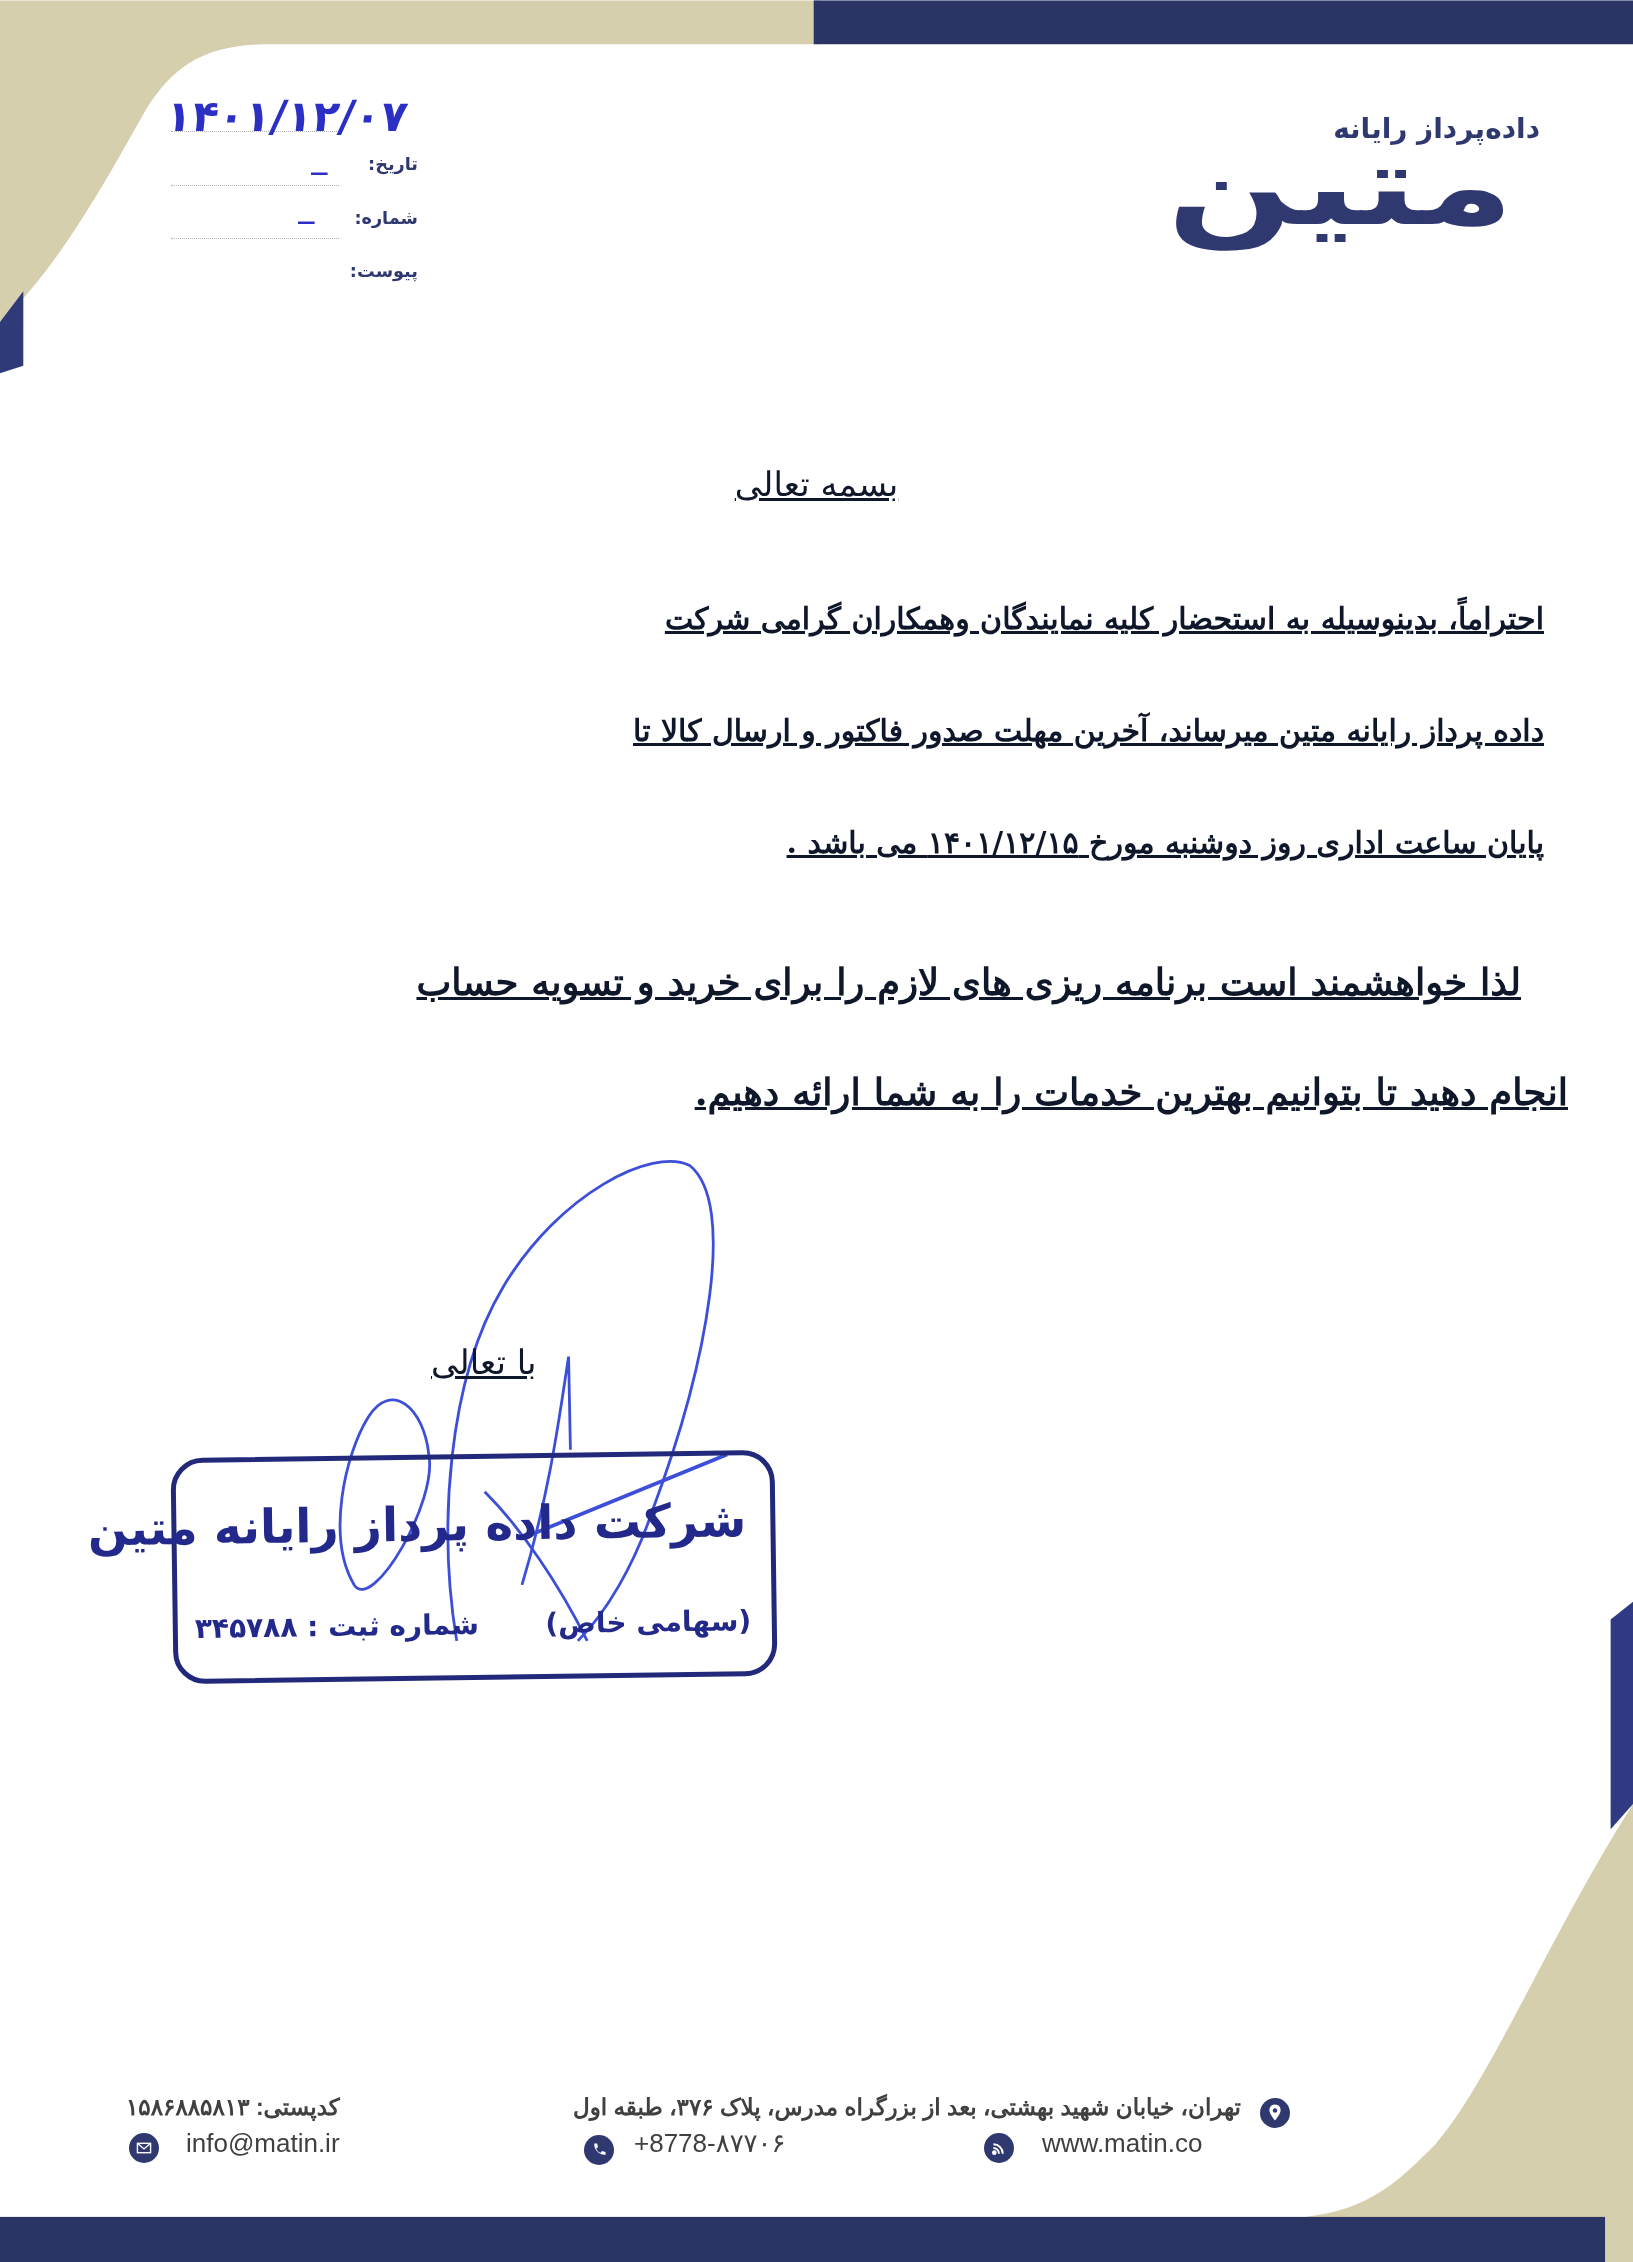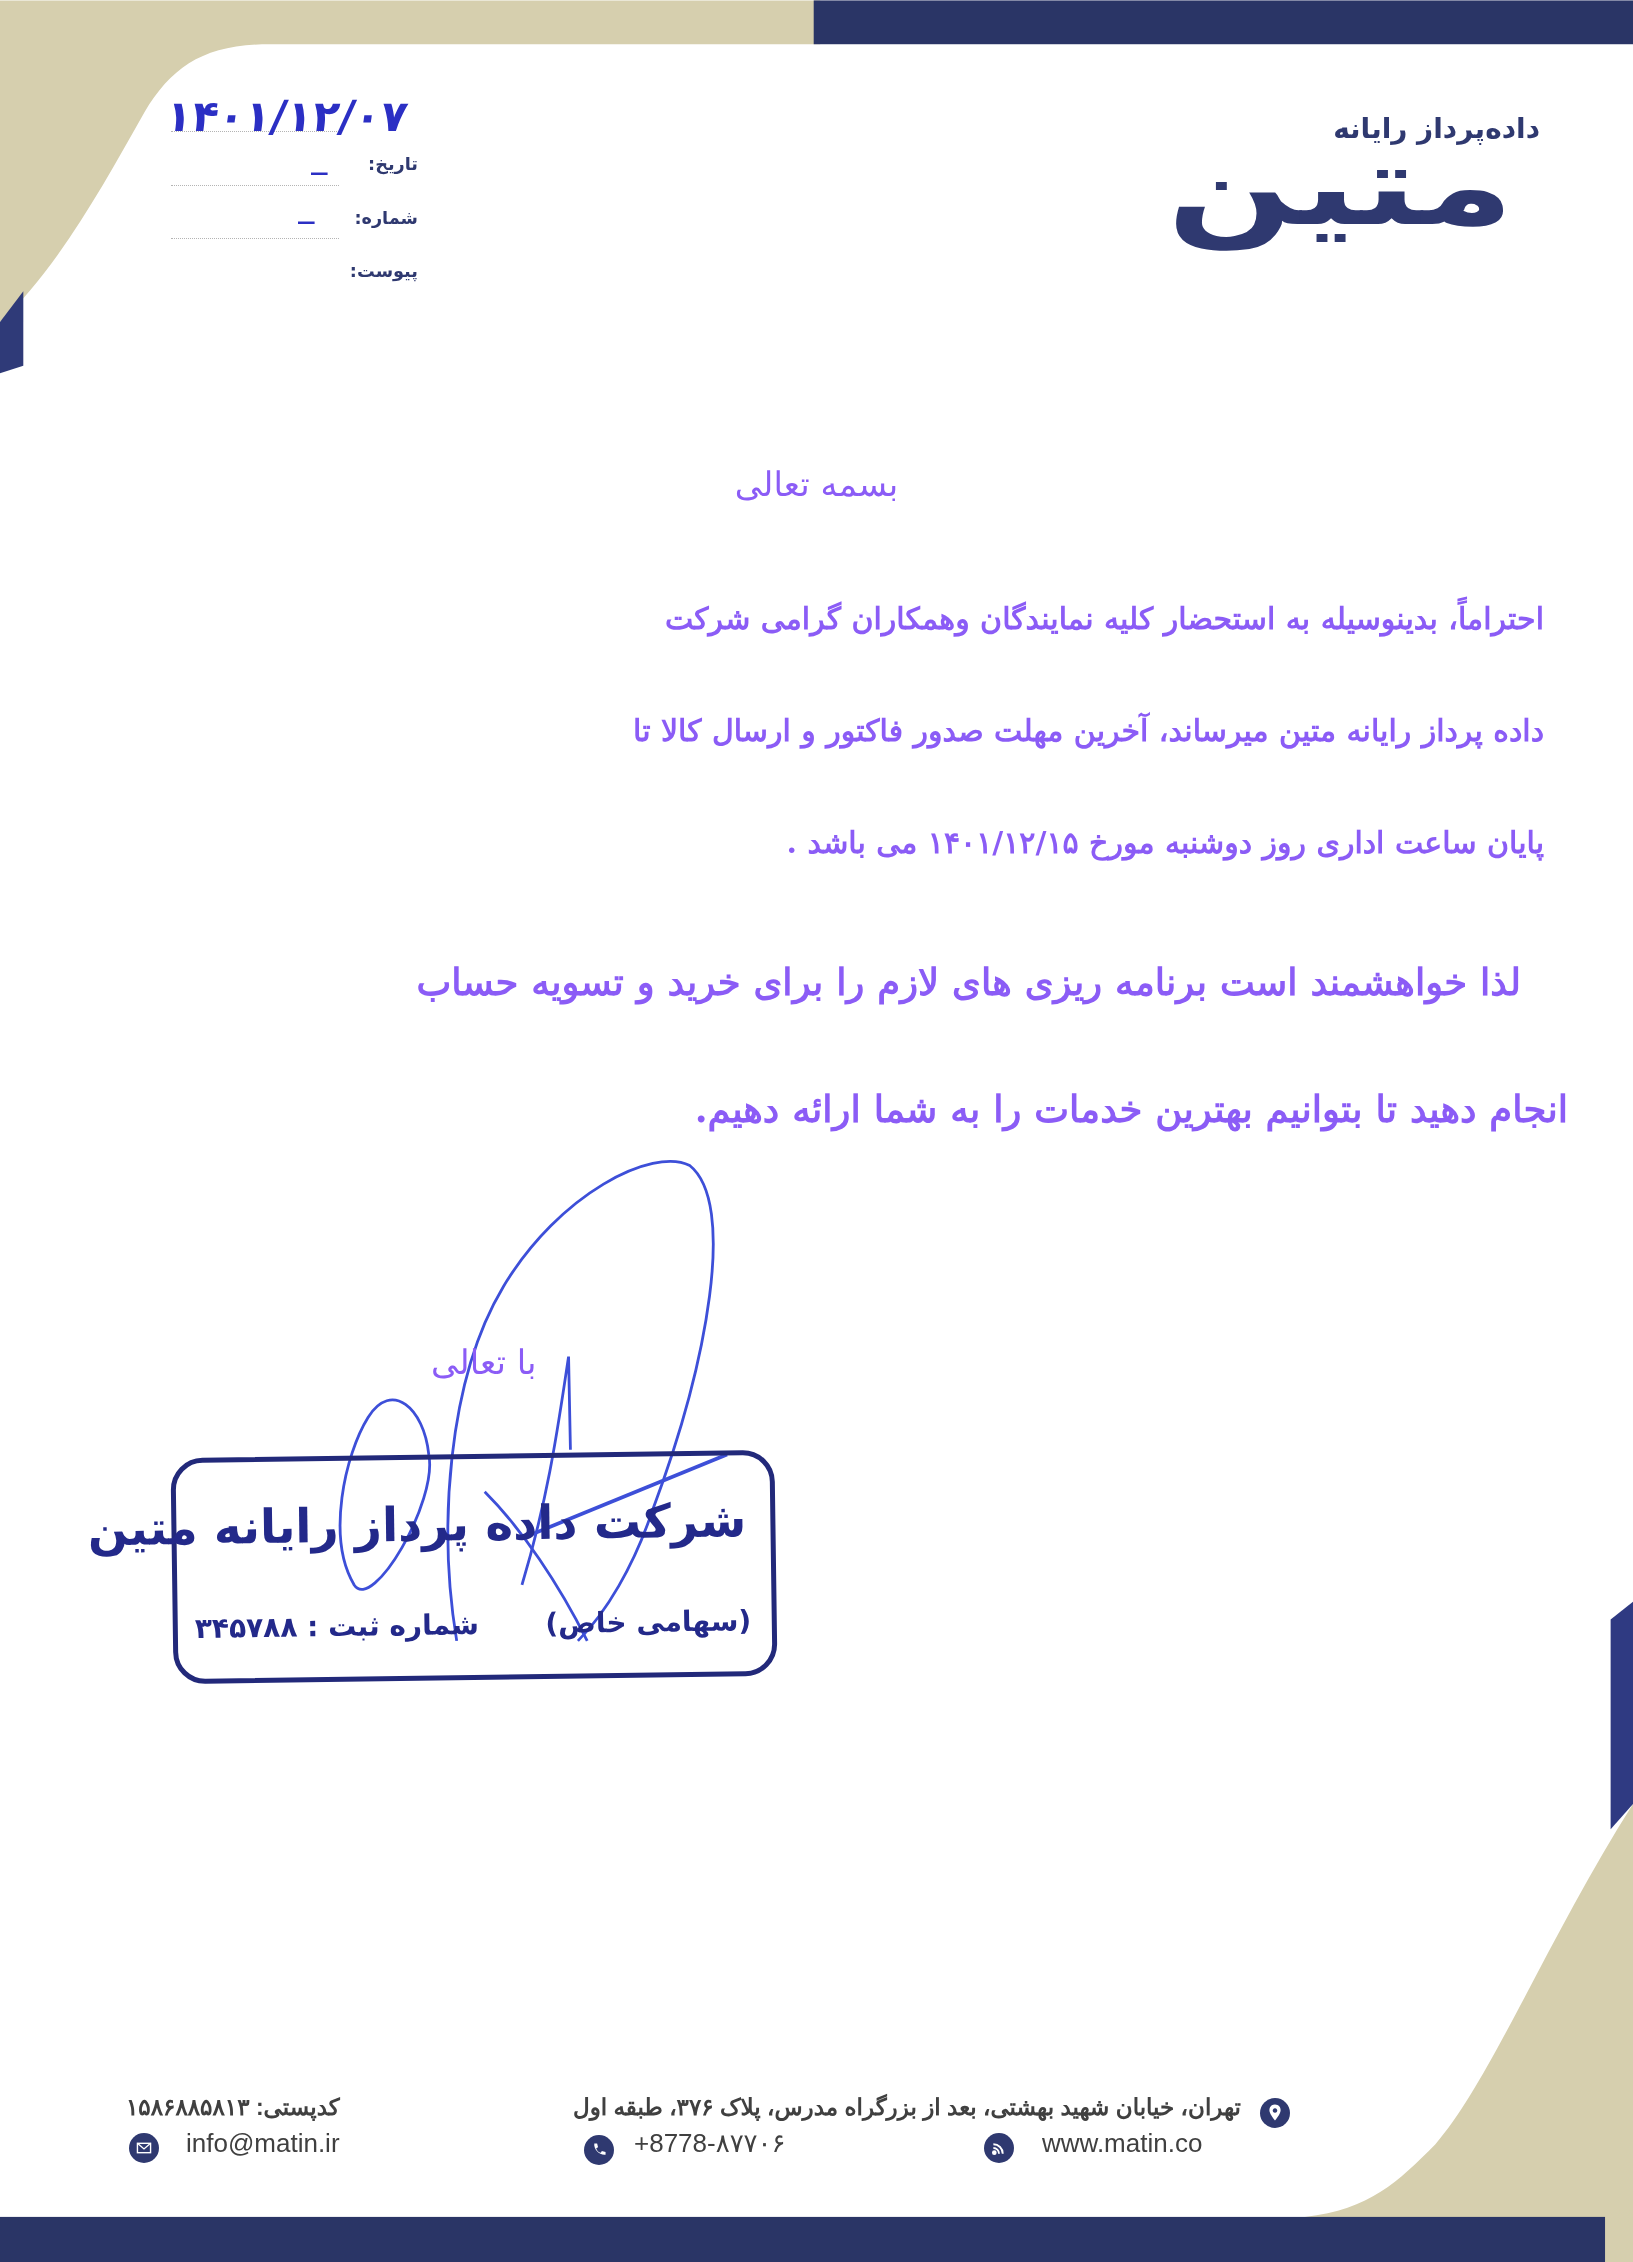--- a/index.html
+++ b/index.html
@@ -14,21 +14,21 @@
   .logo-main { position:absolute; right:119px; top:131px; font-size:110px; font-weight:bold; color:#2f3970;
                font-family:"DejaVu Sans", sans-serif; line-height:1; transform:scaleX(1.35); transform-origin:right top; }
 
   
   .meta-row { position:absolute; left:166px; width:252px; height:37px; }
   .meta-label { position:absolute; right:0; top:8px; font-size:17.7px; font-weight:bold; color:#2f3970; direction:rtl;margin-top:42px; }
   .meta-line { position:absolute; left:4.7px; right:79px; top:27px; border-bottom:1.9px dotted #b4b4b4; }
   .meta-hand { position:absolute; font-family:"DejaVu Sans", sans-serif; color:#2b2fc4; font-weight:bold; }
 
   
-  .body-text { position:absolute; direction:rtl; font-family:"DejaVu Serif", serif; color:#8b5cf6; white-space:nowrap; }
+  .body-text { position:absolute; direction:rtl; font-family:"DejaVu Serif", serif; color:#0f172a; white-space:nowrap;text-decoration:underline; }
   .heading { left:0; right:0; top:464px; text-align:center; font-size:34px; }
   .p1 { right:89px; font-size:30px; font-weight:bold; }
   .p2 { right:112px; font-size:37px; font-weight:bold; }
   .closing { left:431px; top:1342px; font-size:34px; }
 
   
   .stamp { position:absolute; left:172px; top:1454px; width:604px; height:226px; border:5.6px solid #22297a;
            border-radius:32px; box-sizing:border-box; transform:rotate(-0.8deg); }
   .stamp-title { position:absolute; right:24px; top:37px; font-size:47px; font-weight:bold; color:#23298a; direction:rtl;
                  font-family:"DejaVu Sans", sans-serif; white-space:nowrap; }
@@ -89,21 +89,21 @@
   <span class="meta-hand" style="left:131px; top:0px; font-size:18.6px;">—</span>
 </div>
 
 <div class="body-text heading">بسمه تعالی</div>
 
 <div class="body-text p1" style="top:601px;">احتراماً، بدینوسیله به استحضار کلیه نمایندگان وهمکاران گرامی شرکت</div>
 <div class="body-text p1" style="top:713px;">داده پرداز رایانه متین میرساند، آخرین مهلت صدور فاکتور و ارسال کالا تا</div>
 <div class="body-text p1" style="top:825px;">پایان ساعت اداری روز دوشنبه مورخ ۱۴۰۱/۱۲/۱۵ می باشد .</div>
 
 <div class="body-text p2" style="top:960px;">لذا خواهشمند است برنامه ریزی های لازم را برای خرید و تسویه حساب</div>
-<div class="body-text p2" style="top:1070px; right:65px;margin-top:17px;">انجام دهید تا بتوانیم بهترین خدمات را به شما ارائه دهیم.</div>
+<div class="body-text p2" style="top:1070px; right:65px;">انجام دهید تا بتوانیم بهترین خدمات را به شما ارائه دهیم.</div>
 
 <div class="body-text closing">با تعالی</div>
 
 <div class="stamp">
   <div class="stamp-title">شرکت داده پرداز رایانه متین</div>
   <div class="stamp-type">(سهامی خاص)</div>
   <div class="stamp-reg">
     <span>شماره ثبت :</span>
     <span>۳۴۵۷۸۸</span>
   </div>

